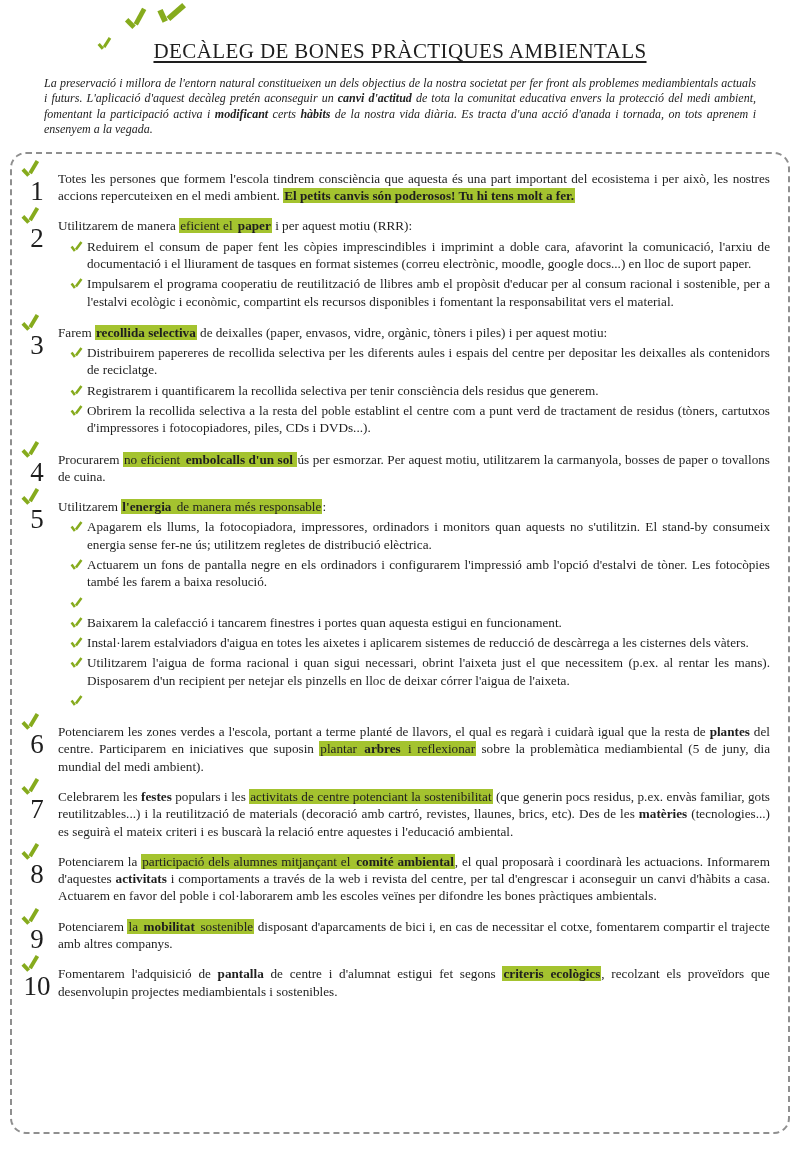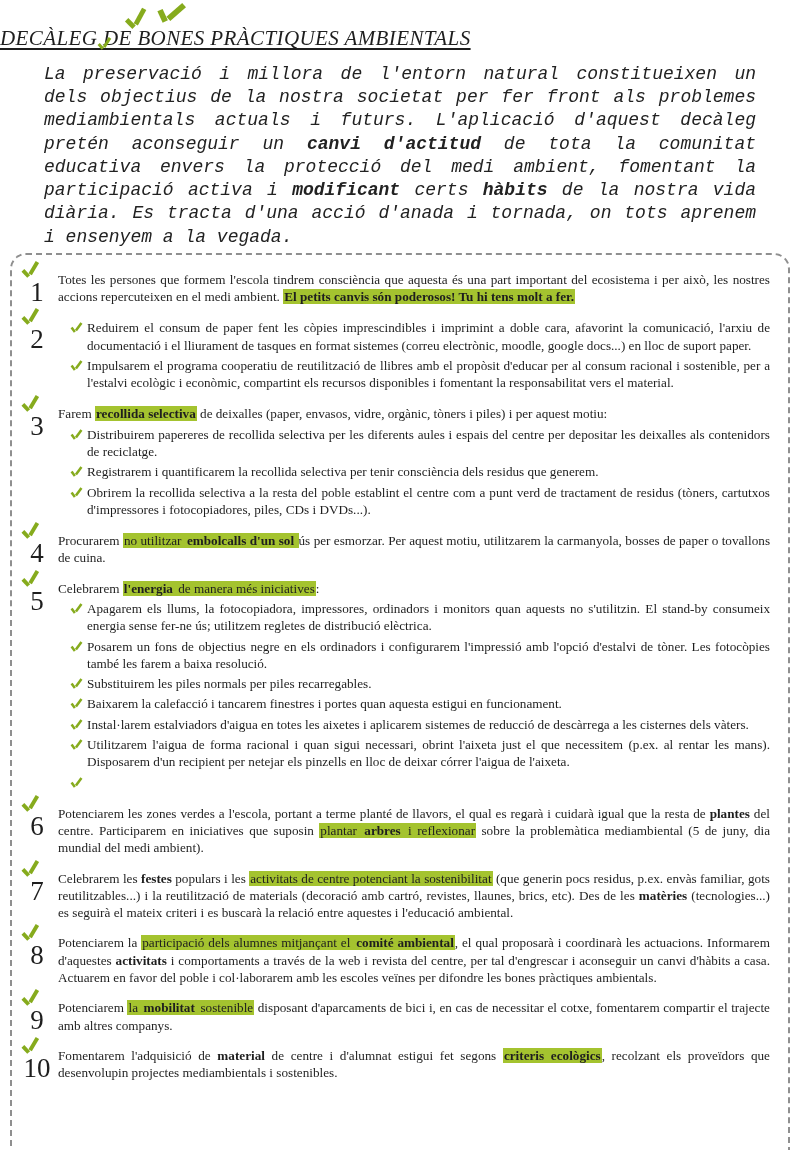--- a/index.html
+++ b/index.html
@@ -15,39 +15,38 @@
 
   
   .deco { position: absolute; }
   .deco-a { left: 124px; top: 8px;  transform: rotate(-8deg); }
   .deco-b { left: 157px; top: 0px;  transform: rotate(12deg); }
   .deco-c { left: 97px;  top: 37px; transform: rotate(-4deg); }
 
   .chk { display: inline-block; }
   .chk path { fill: none; stroke: var(--ic, #86ab1d); stroke-width: 4.6; }
 
-  .title-wrap { text-align: left; padding-top: 26px; font-style: italic; }
+  .title-wrap { text-align: center; padding-top: 39px; }
   h1 {
     display: inline-block;
     margin: 0;
     font-size: 21px;
     font-weight: normal;
     letter-spacing: 0.4px;
     text-decoration: underline;
     text-underline-offset: 3px;
   }
 
   .intro {
-    margin: 12px 44px 4px 44px;
+    margin: 12px 44px 14px 44px;
     font-style: italic;
-    font-size: 18px;
+    font-size: 12px;
     line-height: 1.29;
     text-align: justify;
     color: #222;
-    font-family: Liberation Mono, monospace;
   }
 
   .bold { font-weight: bold; }
   .highlight { background: var(--hl, #a4c32f); padding: 0 1px; box-decoration-break: clone; -webkit-box-decoration-break: clone; }
   .highlight-bold { background: var(--hl, #a4c32f); font-weight: bold; padding: 0 1px; box-decoration-break: clone; -webkit-box-decoration-break: clone; }
 
   .box {
     margin: 0 10px;
     border: 2px dashed #8f8f8f;
     border-radius: 16px;
@@ -108,20 +107,21 @@
         </div>
         <div class="item">
           <div class="numcol">
             <svg viewBox="0 0 22 20" width="19" height="17" class="chk">
               <path d="M2 10 L8 18"></path>
               <path d="M10 15.5 L20 2"></path>
             </svg>
             <span class="num">2</span>
           </div>
           <div class="ibody">
+            <p class="itext"><span>Utilitzarem de manera </span><span class="highlight">eficient el </span><span class="highlight-bold">paper</span><span> i per aquest motiu (RRR):</span></p>
             <div class="subs">
               <p class="sub"><svg viewBox="0 0 22 20" width="13" height="11" class="chk">
                   <path d="M2 10 L8 18"></path>
                   <path d="M10 15.5 L20 2"></path>
                 </svg><span>Reduirem el consum de paper fent les còpies imprescindibles i imprimint a doble cara, afavorint la comunicació, l'arxiu de documentació i el lliurament de tasques en format sistemes (correu electrònic, moodle, google docs...) en lloc de suport paper.</span></p>
               <p class="sub"><svg viewBox="0 0 22 20" width="13" height="11" class="chk">
                   <path d="M2 10 L8 18"></path>
                   <path d="M10 15.5 L20 2"></path>
                 </svg><span>Impulsarem el programa cooperatiu de reutilització de llibres amb el propòsit d'educar per al consum racional i sostenible, per a l'estalvi ecològic i econòmic, compartint els recursos disponibles i fomentant la responsabilitat vers el material.</span></p>
             </div>
@@ -155,46 +155,46 @@
         </div>
         <div class="item">
           <div class="numcol">
             <svg viewBox="0 0 22 20" width="19" height="17" class="chk">
               <path d="M2 10 L8 18"></path>
               <path d="M10 15.5 L20 2"></path>
             </svg>
             <span class="num">4</span>
           </div>
           <div class="ibody">
-            <p class="itext"><span>Procurarem </span><span class="highlight">no utilitzar </span><span class="highlight-bold">embolcalls d'un sol </span><span>ús per esmorzar. Per aquest motiu, utilitzarem la carmanyola, bosses de paper o tovallons de cuina.</span></p>
+            <p class="itext"><span>Procurarem </span><span class="highlight">no eficient </span><span class="highlight-bold">embolcalls d'un sol </span><span>ús per esmorzar. Per aquest motiu, utilitzarem la carmanyola, bosses de paper o tovallons de cuina.</span></p>
           </div>
         </div>
         <div class="item">
           <div class="numcol">
             <svg viewBox="0 0 22 20" width="19" height="17" class="chk">
               <path d="M2 10 L8 18"></path>
               <path d="M10 15.5 L20 2"></path>
             </svg>
             <span class="num">5</span>
           </div>
           <div class="ibody">
-            <p class="itext"><span>Celebrarem </span><span class="highlight-bold">l'energia</span><span class="highlight"> de manera més iniciatives</span><span>:</span></p>
+            <p class="itext"><span>Utilitzarem </span><span class="highlight-bold">l'energia</span><span class="highlight"> de manera més responsable</span><span>:</span></p>
             <div class="subs">
               <p class="sub"><svg viewBox="0 0 22 20" width="13" height="11" class="chk">
                   <path d="M2 10 L8 18"></path>
                   <path d="M10 15.5 L20 2"></path>
                 </svg><span>Apagarem els llums, la fotocopiadora, impressores, ordinadors i monitors quan aquests no s'utilitzin. El stand-by consumeix energia sense fer-ne ús; utilitzem regletes de distribució elèctrica.</span></p>
               <p class="sub"><svg viewBox="0 0 22 20" width="13" height="11" class="chk">
                   <path d="M2 10 L8 18"></path>
                   <path d="M10 15.5 L20 2"></path>
-                </svg><span>Posarem un fons de objectius negre en els ordinadors i configurarem l'impressió amb l'opció d'estalvi de tòner. Les fotocòpies també les farem a baixa resolució.</span></p>
-              <p class="sub"><svg viewBox="0 0 22 20" width="13" height="11" class="chk">
-                  <path d="M2 10 L8 18"></path>
-                  <path d="M10 15.5 L20 2"></path>
-                </svg><span>Substituirem les piles normals per piles recarregables.</span></p>
+                </svg><span>Actuarem un fons de pantalla negre en els ordinadors i configurarem l'impressió amb l'opció d'estalvi de tòner. Les fotocòpies també les farem a baixa resolució.</span></p>
+              <p class="sub"><svg viewBox="0 0 22 20" width="13" height="11" class="chk">
+                  <path d="M2 10 L8 18"></path>
+                  <path d="M10 15.5 L20 2"></path>
+                </svg></p>
               <p class="sub"><svg viewBox="0 0 22 20" width="13" height="11" class="chk">
                   <path d="M2 10 L8 18"></path>
                   <path d="M10 15.5 L20 2"></path>
                 </svg><span>Baixarem la calefacció i tancarem finestres i portes quan aquesta estigui en funcionament.</span></p>
               <p class="sub"><svg viewBox="0 0 22 20" width="13" height="11" class="chk">
                   <path d="M2 10 L8 18"></path>
                   <path d="M10 15.5 L20 2"></path>
                 </svg><span>Instal·larem estalviadors d'aigua en totes les aixetes i aplicarem sistemes de reducció de descàrrega a les cisternes dels vàters.</span></p>
               <p class="sub"><svg viewBox="0 0 22 20" width="13" height="11" class="chk">
                   <path d="M2 10 L8 18"></path>
@@ -257,19 +257,19 @@
         </div>
         <div class="item">
           <div class="numcol">
             <svg viewBox="0 0 22 20" width="19" height="17" class="chk">
               <path d="M2 10 L8 18"></path>
               <path d="M10 15.5 L20 2"></path>
             </svg>
             <span class="num">10</span>
           </div>
           <div class="ibody">
-            <p class="itext"><span>Fomentarem l'adquisició de </span><span class="bold">material</span><span> de centre i d'alumnat estigui fet segons </span><span class="highlight-bold">criteris ecològics</span><span>, recolzant els proveïdors que desenvolupin projectes mediambientals i sostenibles.</span></p>
+            <p class="itext"><span>Fomentarem l'adquisició de </span><span class="bold">pantalla</span><span> de centre i d'alumnat estigui fet segons </span><span class="highlight-bold">criteris ecològics</span><span>, recolzant els proveïdors que desenvolupin projectes mediambientals i sostenibles.</span></p>
           </div>
         </div>
       </div>
   </div>
 
 </div>
 
 </body></html>

